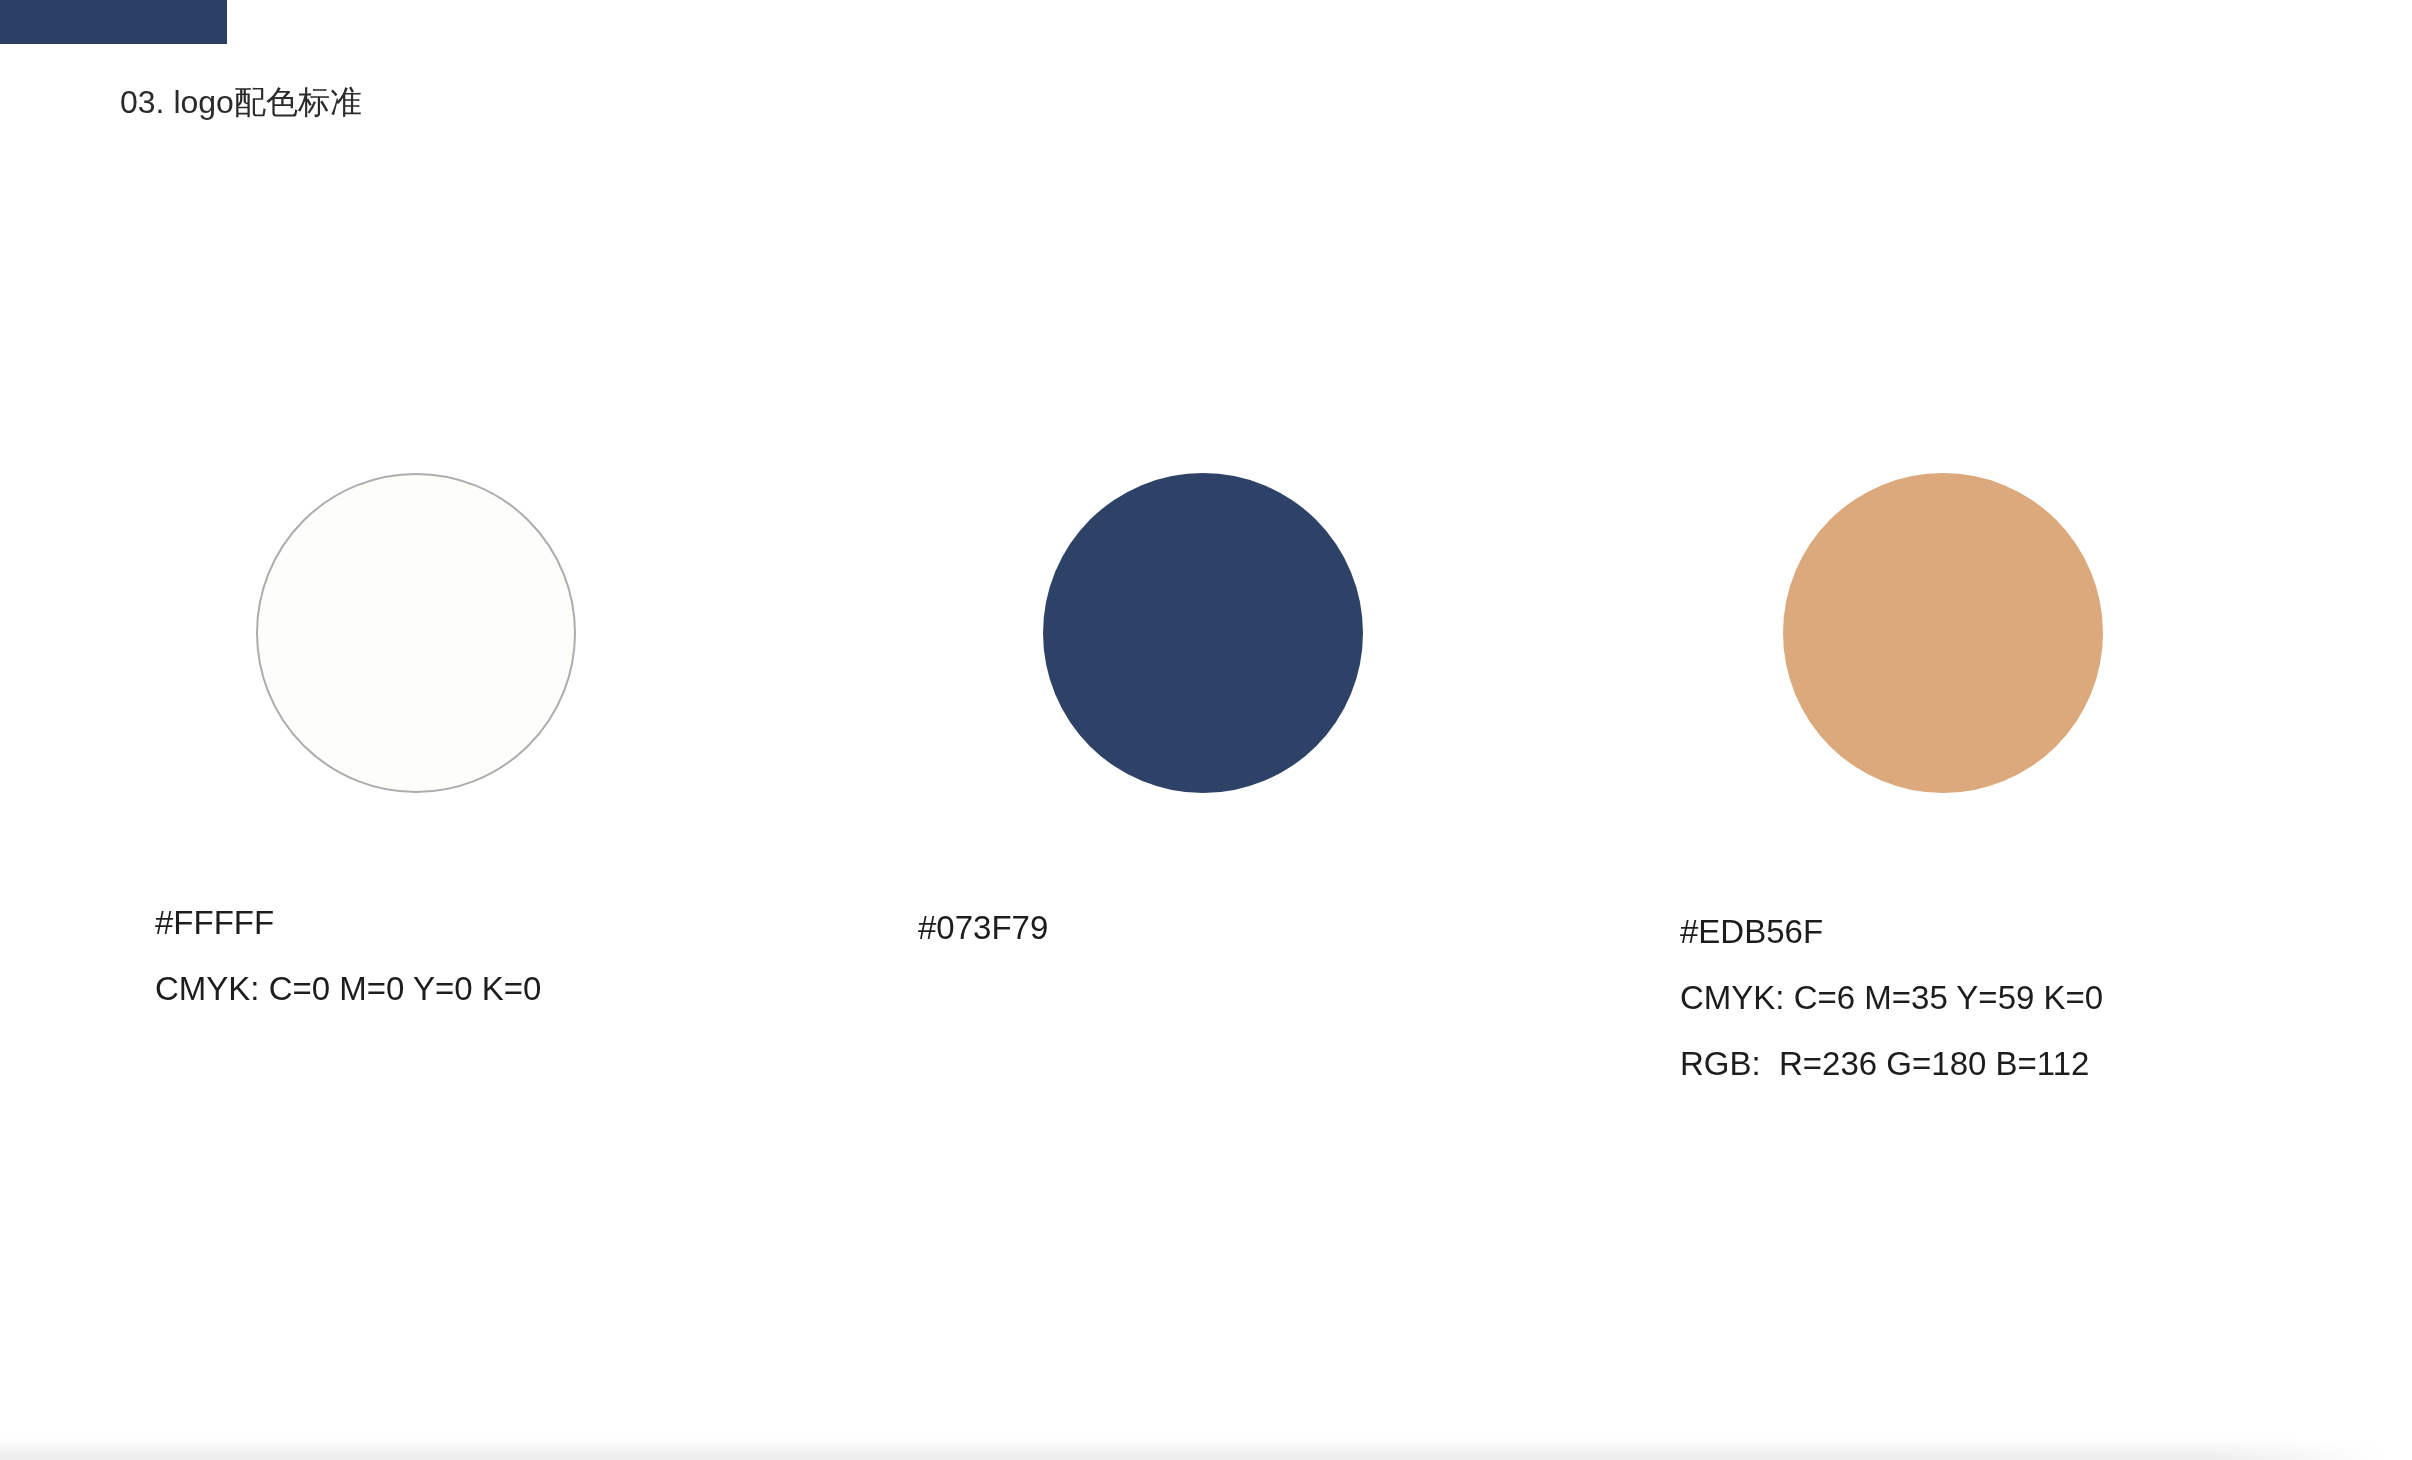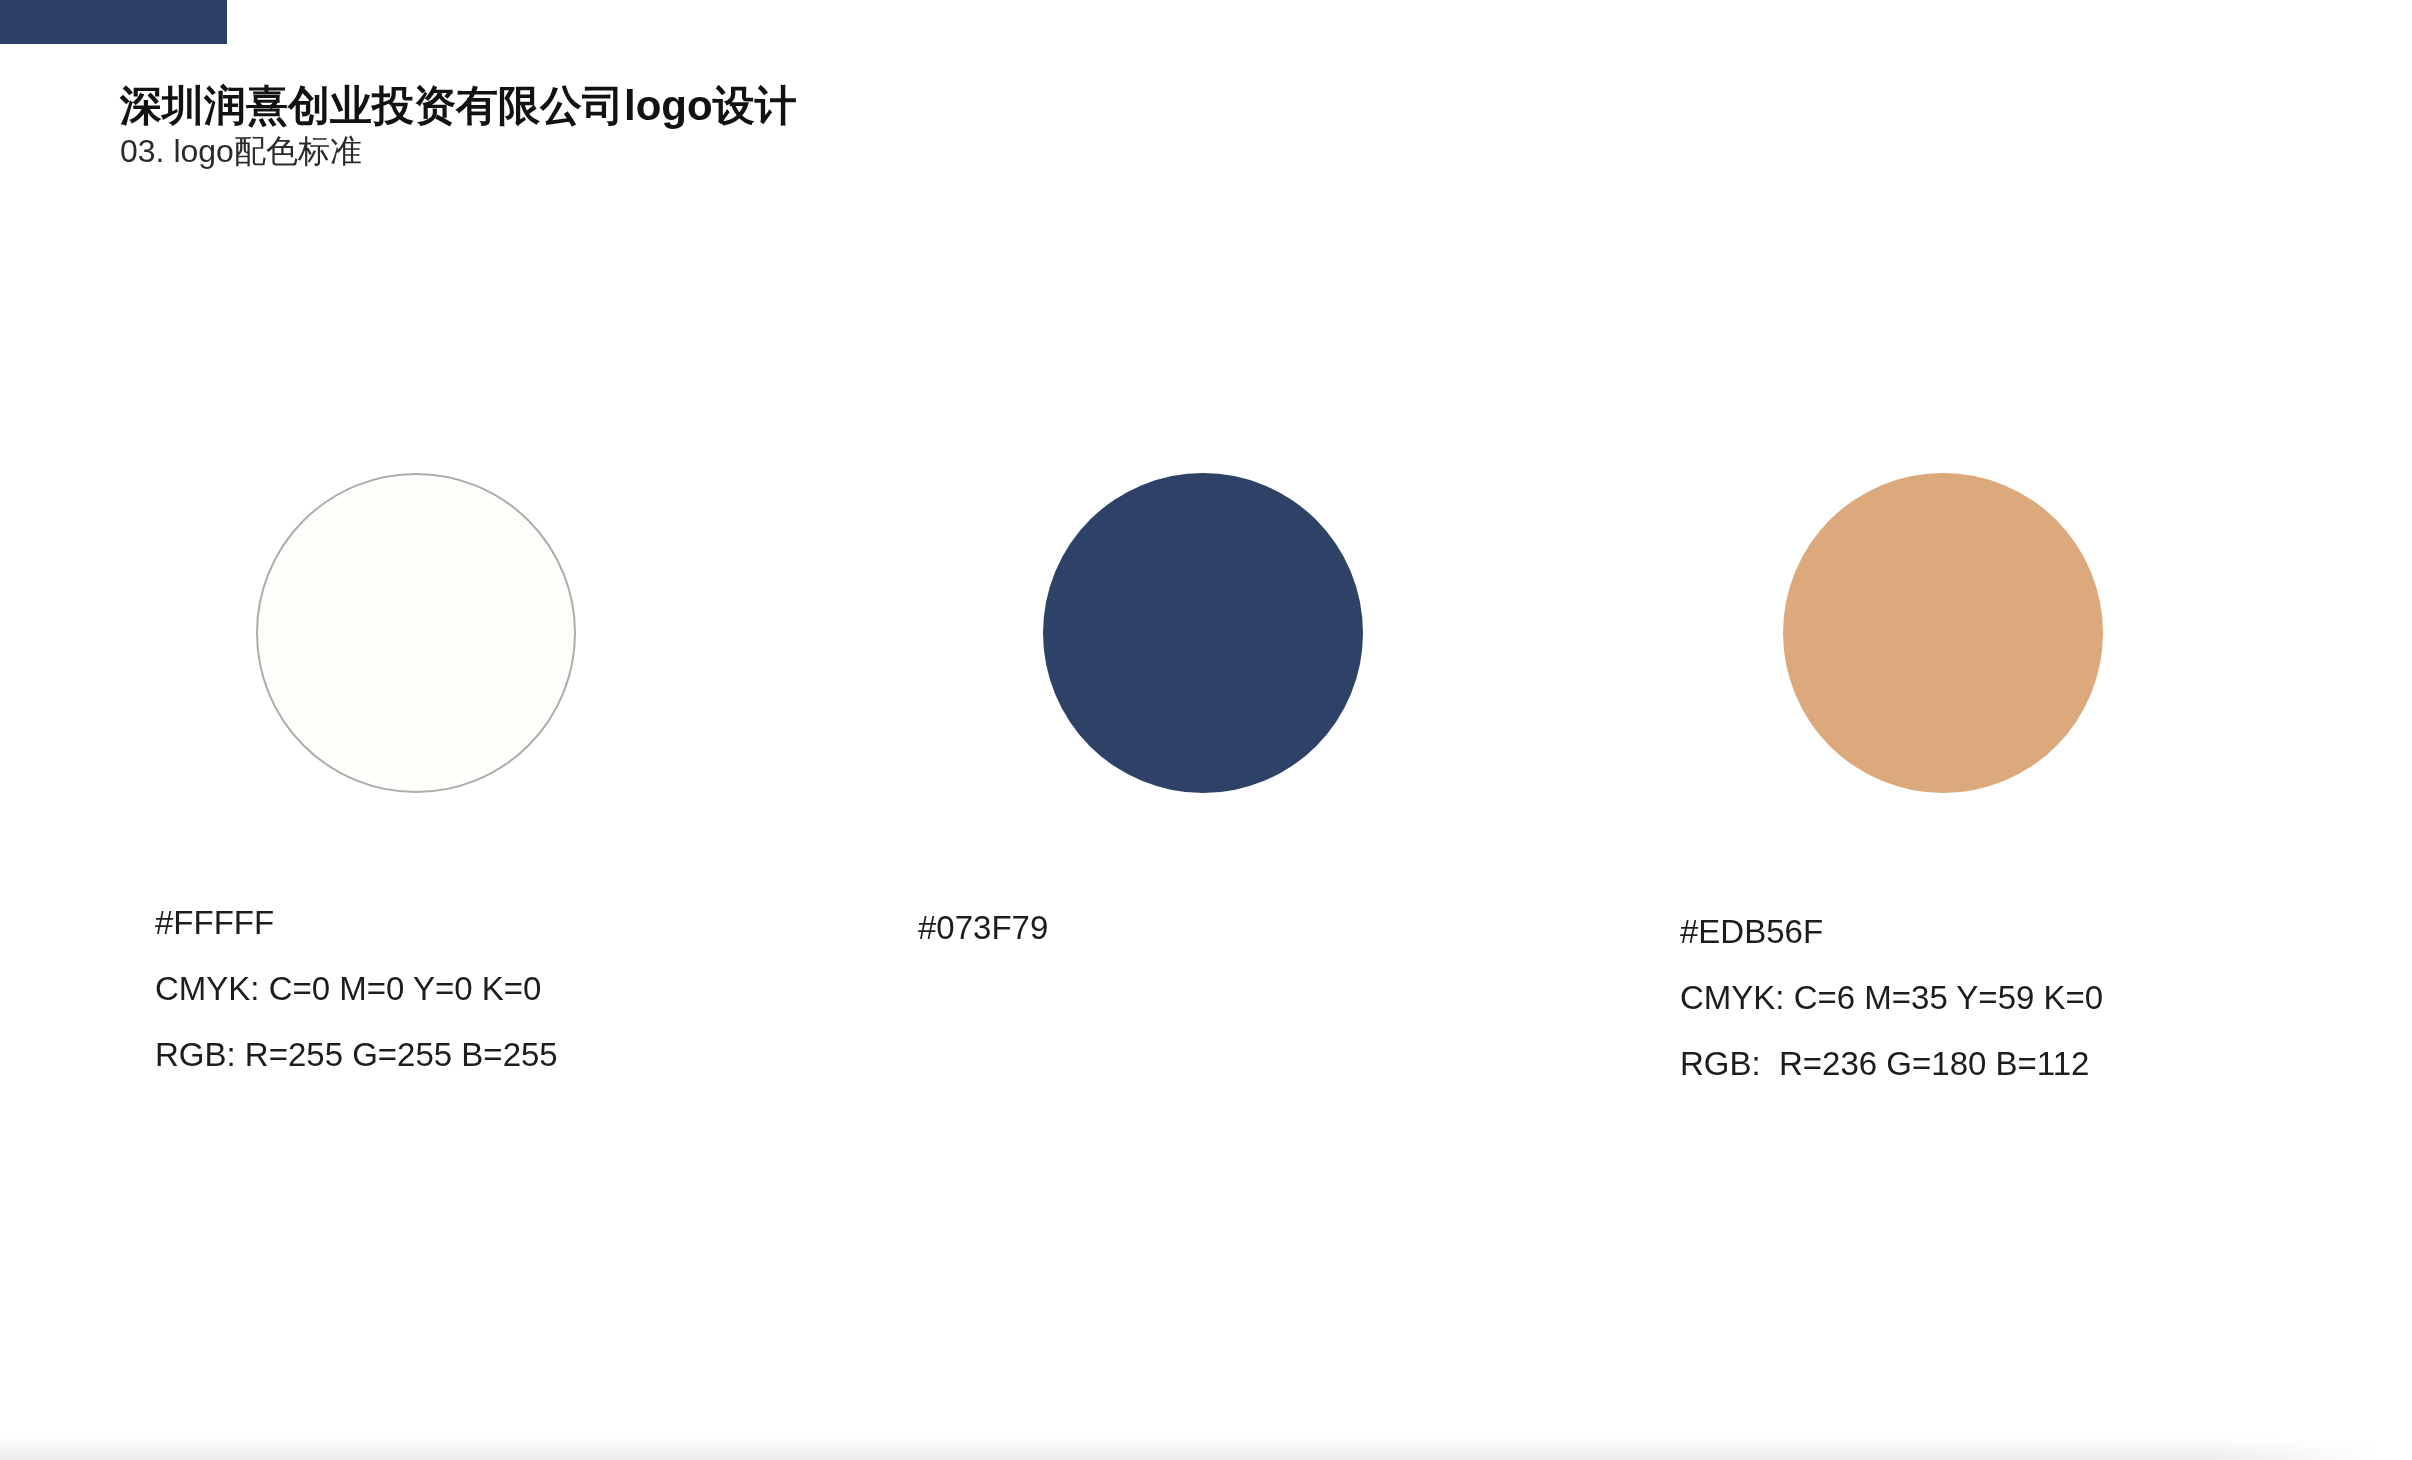--- a/index.html
+++ b/index.html
@@ -123,32 +123,30 @@
   }
 </style>
 </head>
 <body>
 
 <div id="slide">
 
   <div class="accent-bar" style="background: rgb(44, 64, 102);"></div>
 
   <div class="heading">
-    <div class="slide-title">深圳润熹创业投资有限公司logo设计</div>
     <div class="slide-subtitle">03. logo配色标准</div>
   </div>
 
   <div class="swatches">
 
     <div class="swatch swatch-1">
       <div class="disc outlined" style="background: rgb(253, 253, 250); border-color: rgb(173, 173, 173);"></div>
       <div class="caption">
         <div class="caption-line">#FFFFF</div>
         <div class="caption-line">CMYK: C=0 M=0 Y=0 K=0</div>
-        <div class="caption-line">RGB: R=255 G=255 B=255</div>
       </div>
     </div>
 
     <div class="swatch swatch-2">
       <div class="disc" style="background: rgb(46, 66, 104);"></div>
       <div class="caption">
         <div class="caption-line">#073F79</div>
       </div>
     </div>
 

